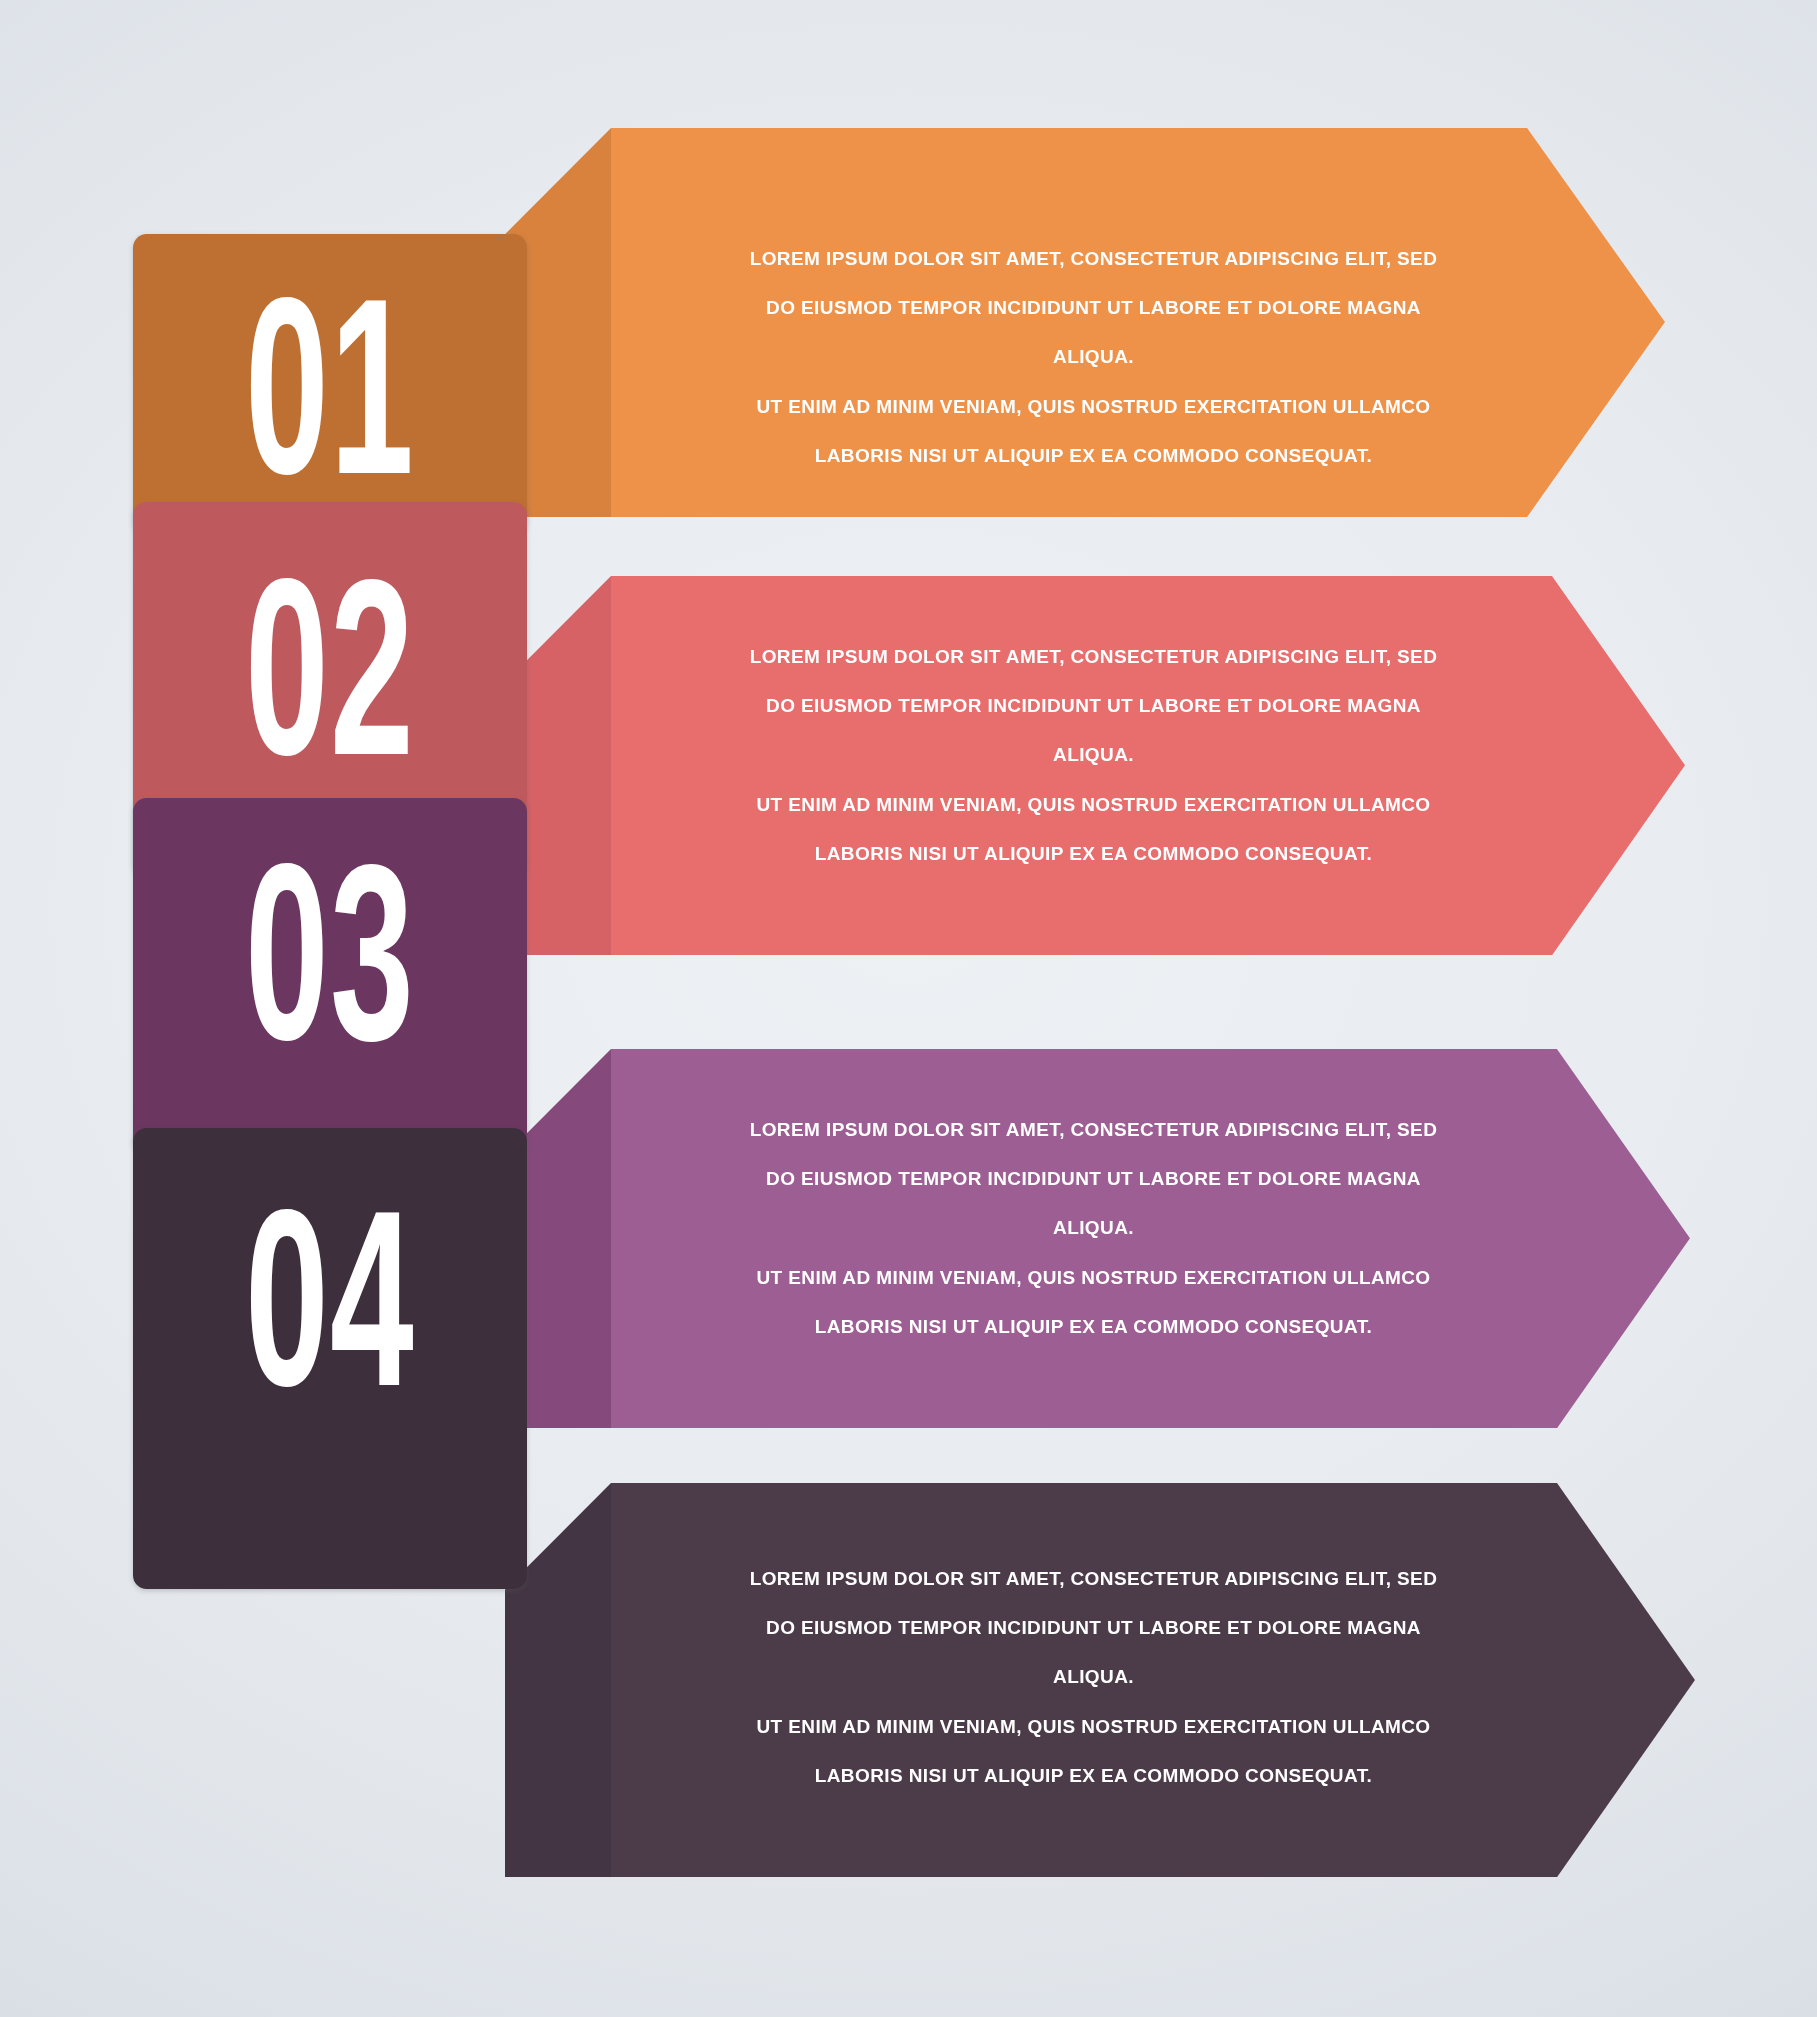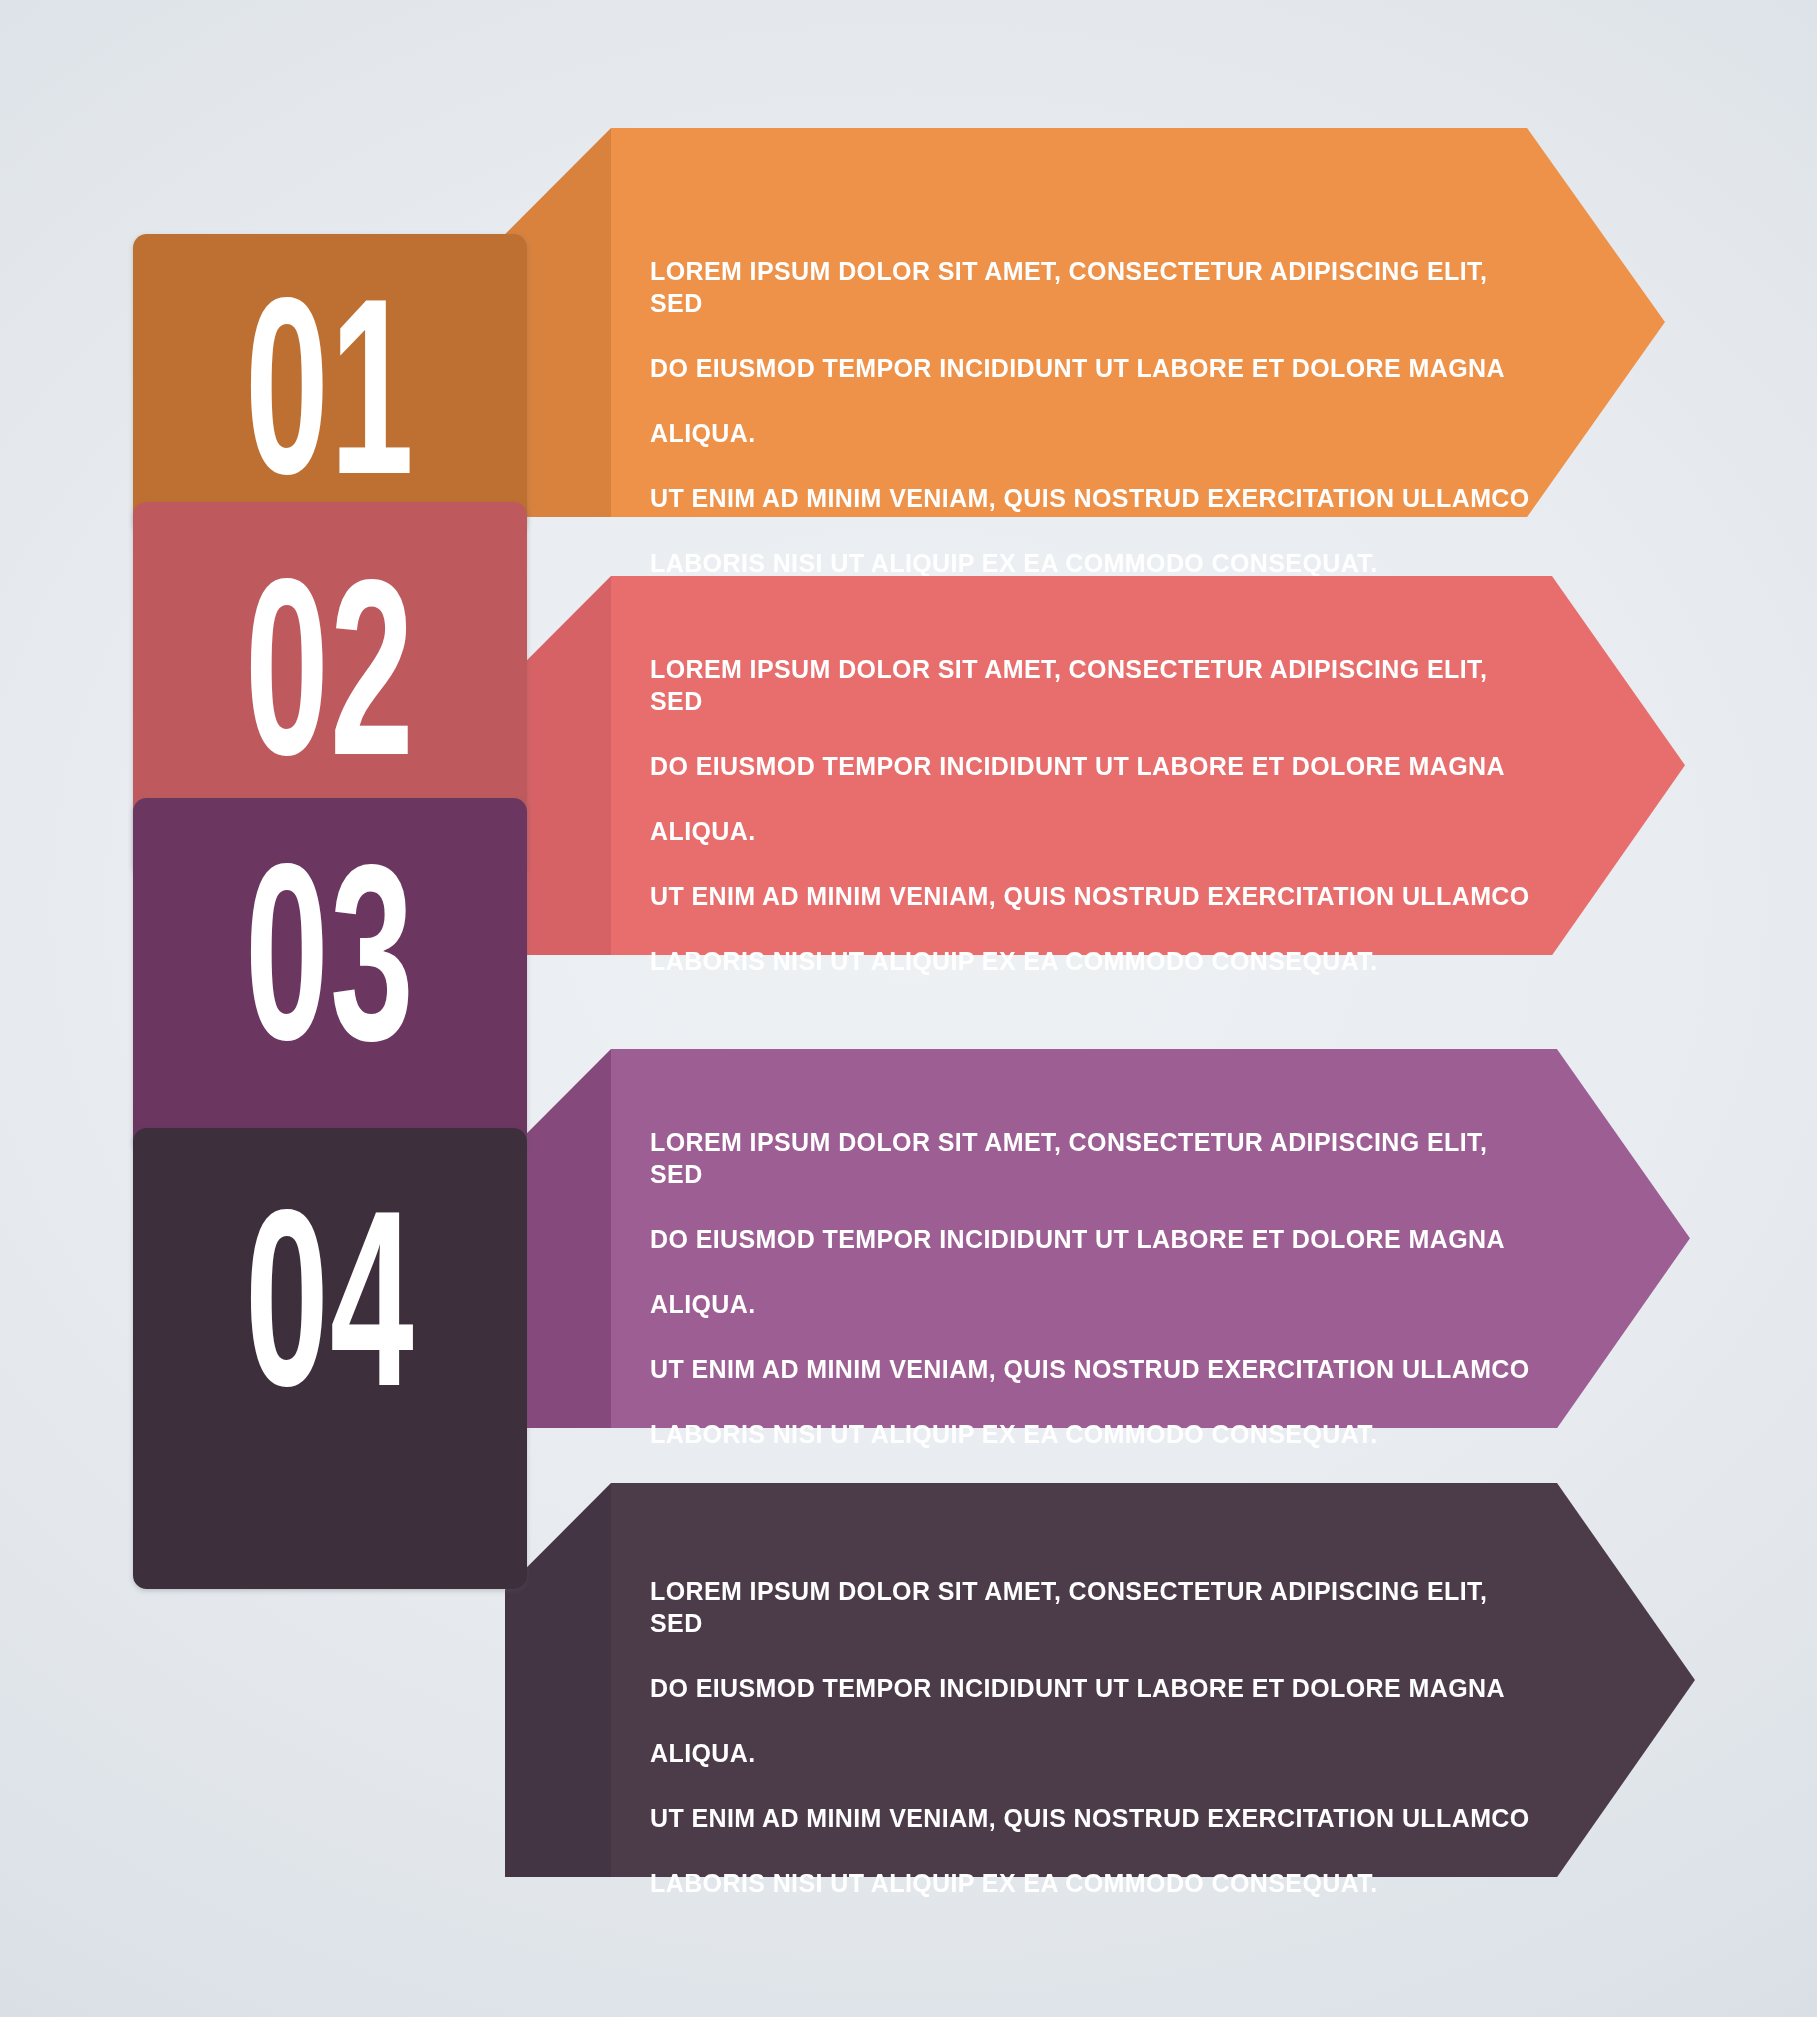--- a/index.html
+++ b/index.html
@@ -61,25 +61,25 @@
     color: #ffffff;
     font-family: "Liberation Sans Narrow", "Liberation Sans", sans-serif;
     font-weight: 700;
     letter-spacing: 2px;
     line-height: 1;
     transform-origin: center center;
   }
 
   .copy {
     position: absolute;
-    text-align: left;
+    text-align: center;
     color: #ffffff;
     font-family: "Liberation Sans Narrow", "Liberation Sans", sans-serif;
     font-weight: 700;
-    font-size: 25px;
+    font-size: 19px;
     line-height: 1.30;
     letter-spacing: 0.4px;
     white-space: pre-line;
     text-transform: uppercase;
   }
 </style>
 </head>
 <body>
 
 <div id="stage">

